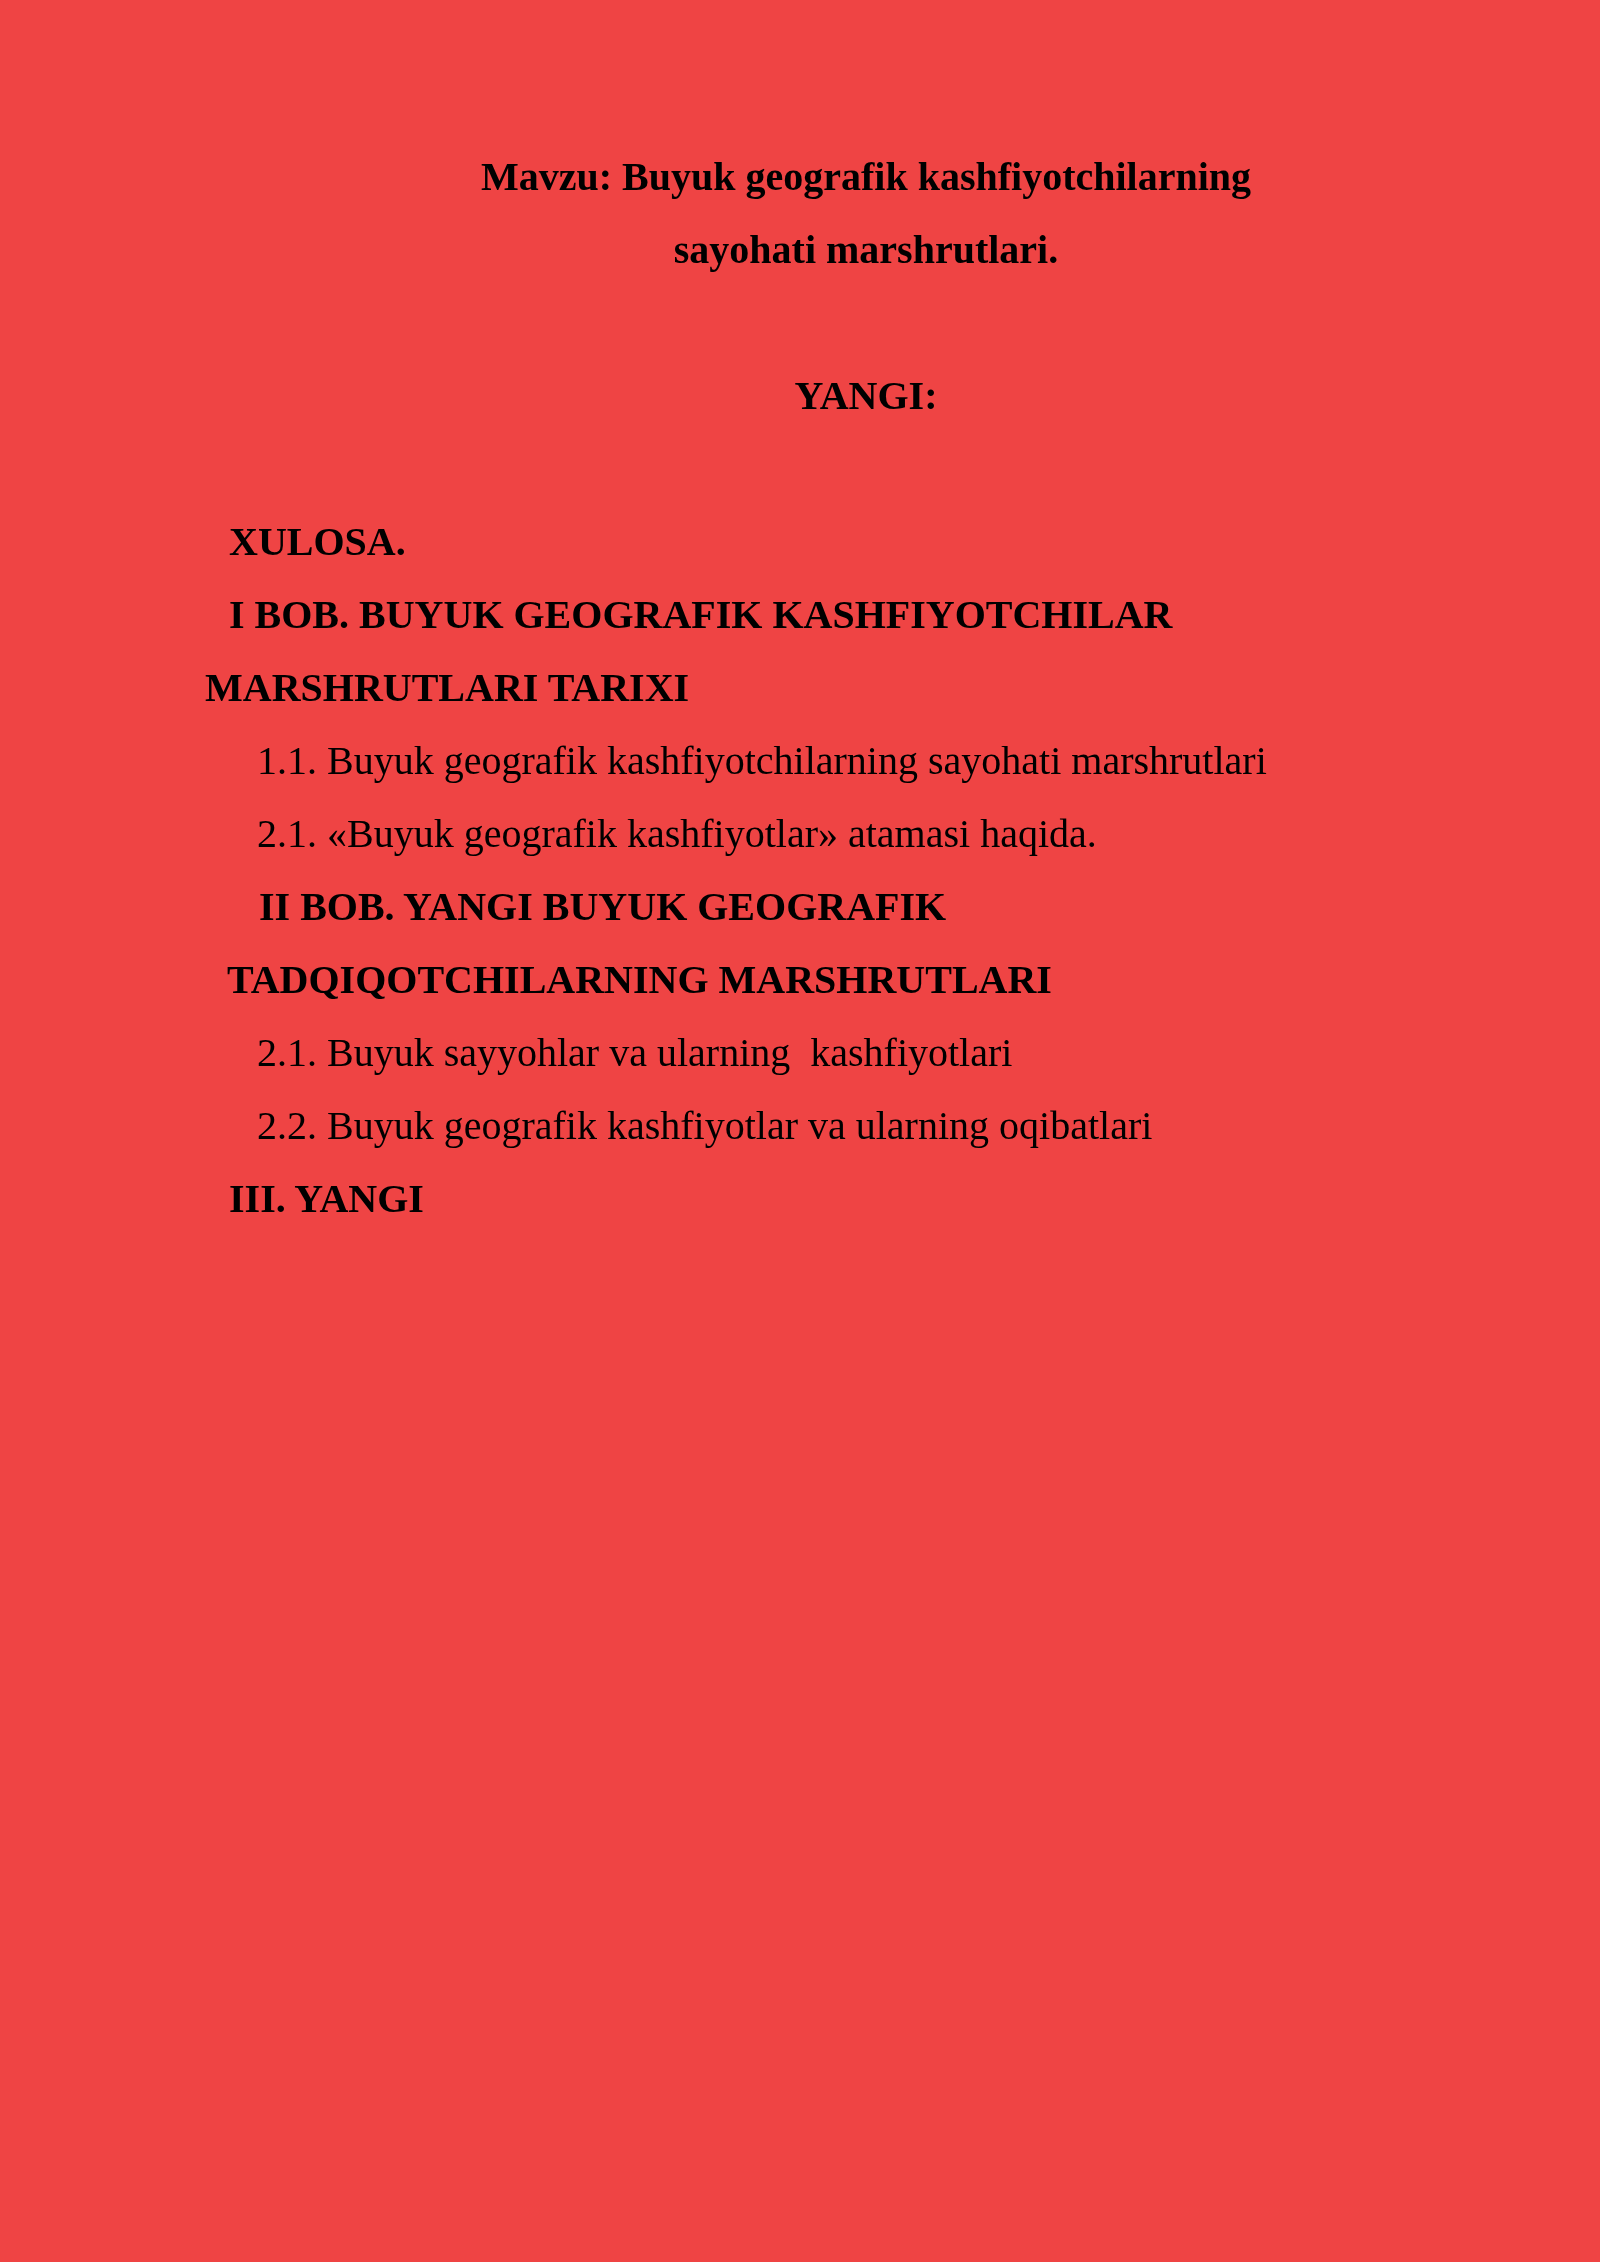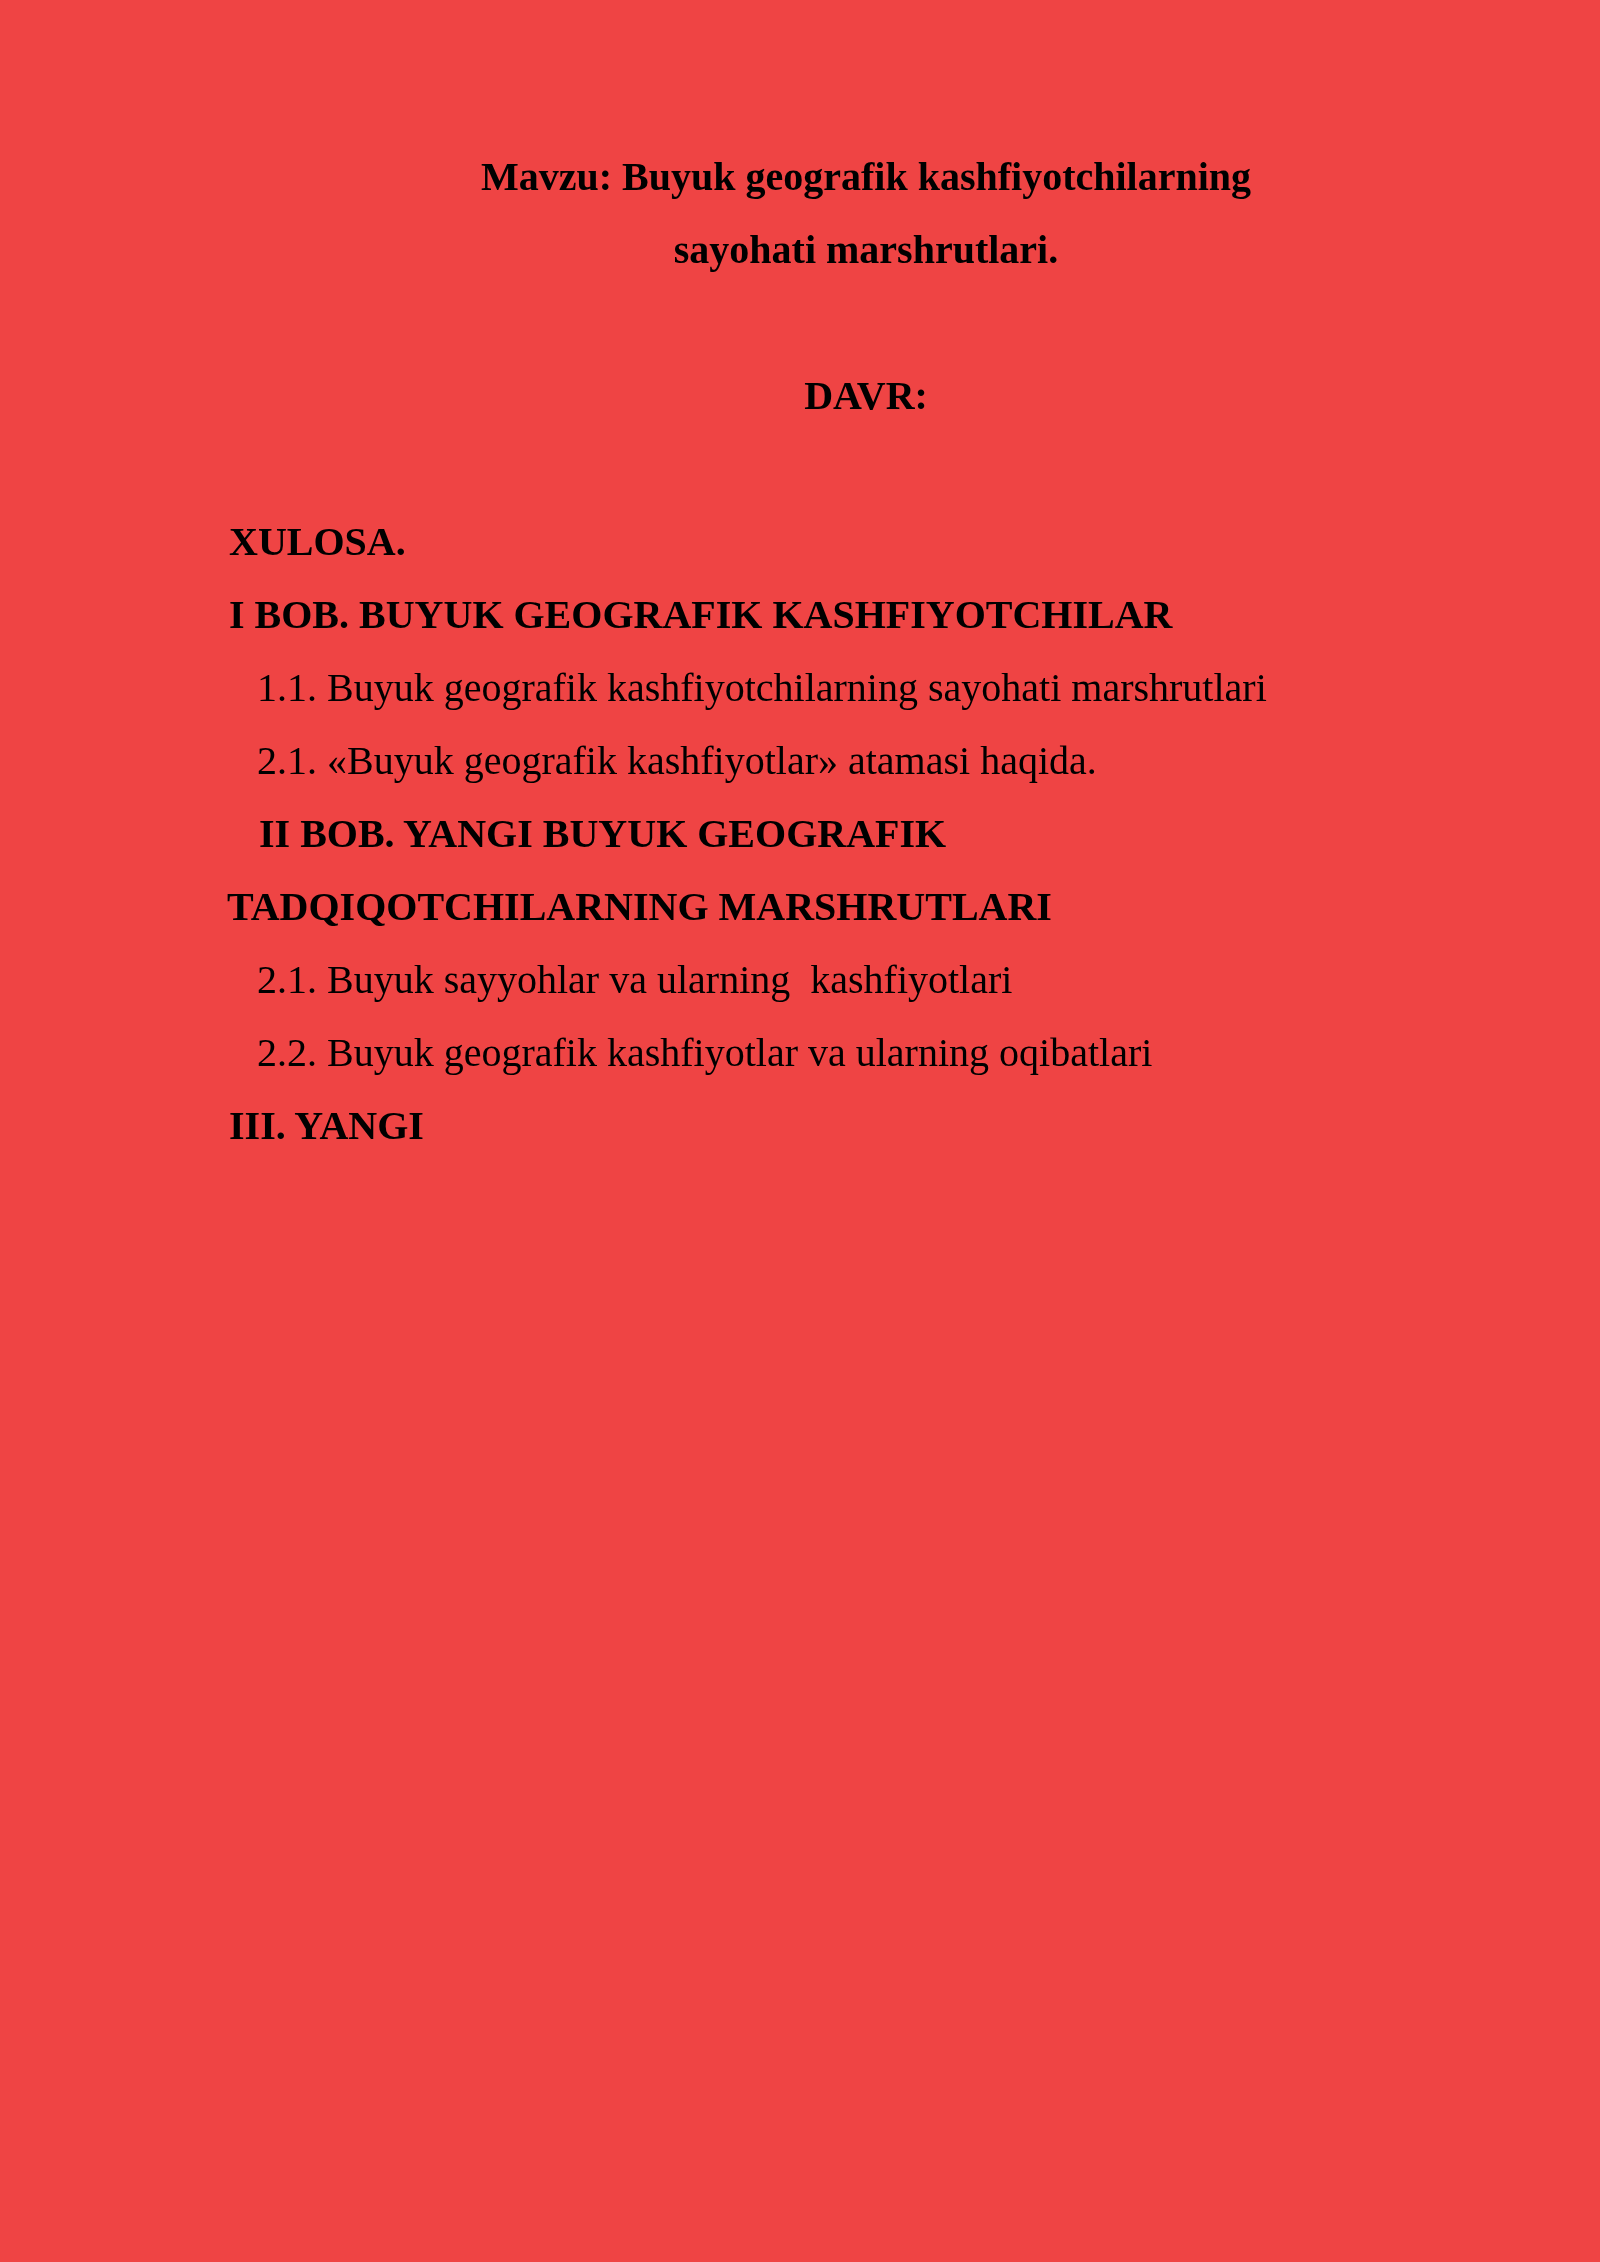--- a/index.html
+++ b/index.html
@@ -42,26 +42,27 @@
 </style>
 </head>
 <body>
 
 <div class="page">
 
   <div class="line centered bold">Mavzu: Buyuk geografik kashfiyotchilarning</div>
 
   <div class="line centered bold">sayohati marshrutlari.</div>
 
-  <div class="line centered bold gap-above">DAVR:</div>
+  <div class="line centered bold gap-above">YANGI:</div>
 
   <div class="line bold ind-a gap-above">XULOSA.</div>
 
   <div class="line bold ind-a">I BOB. BUYUK GEOGRAFIK KASHFIYOTCHILAR</div>
 
+  <div class="line bold ind-b">MARSHRUTLARI TARIXI</div>
 
   <div class="line ind-c">1.1. Buyuk geografik kashfiyotchilarning sayohati marshrutlari</div>
 
   <div class="line ind-c">2.1. «Buyuk geografik kashfiyotlar» atamasi haqida.</div>
 
   <div class="line bold ind-d">II BOB. YANGI BUYUK GEOGRAFIK</div>
 
   <div class="line bold ind-e">TADQIQOTCHILARNING MARSHRUTLARI</div>
 
   <div class="line ind-c">2.1. Buyuk sayyohlar va ularning  kashfiyotlari</div>

